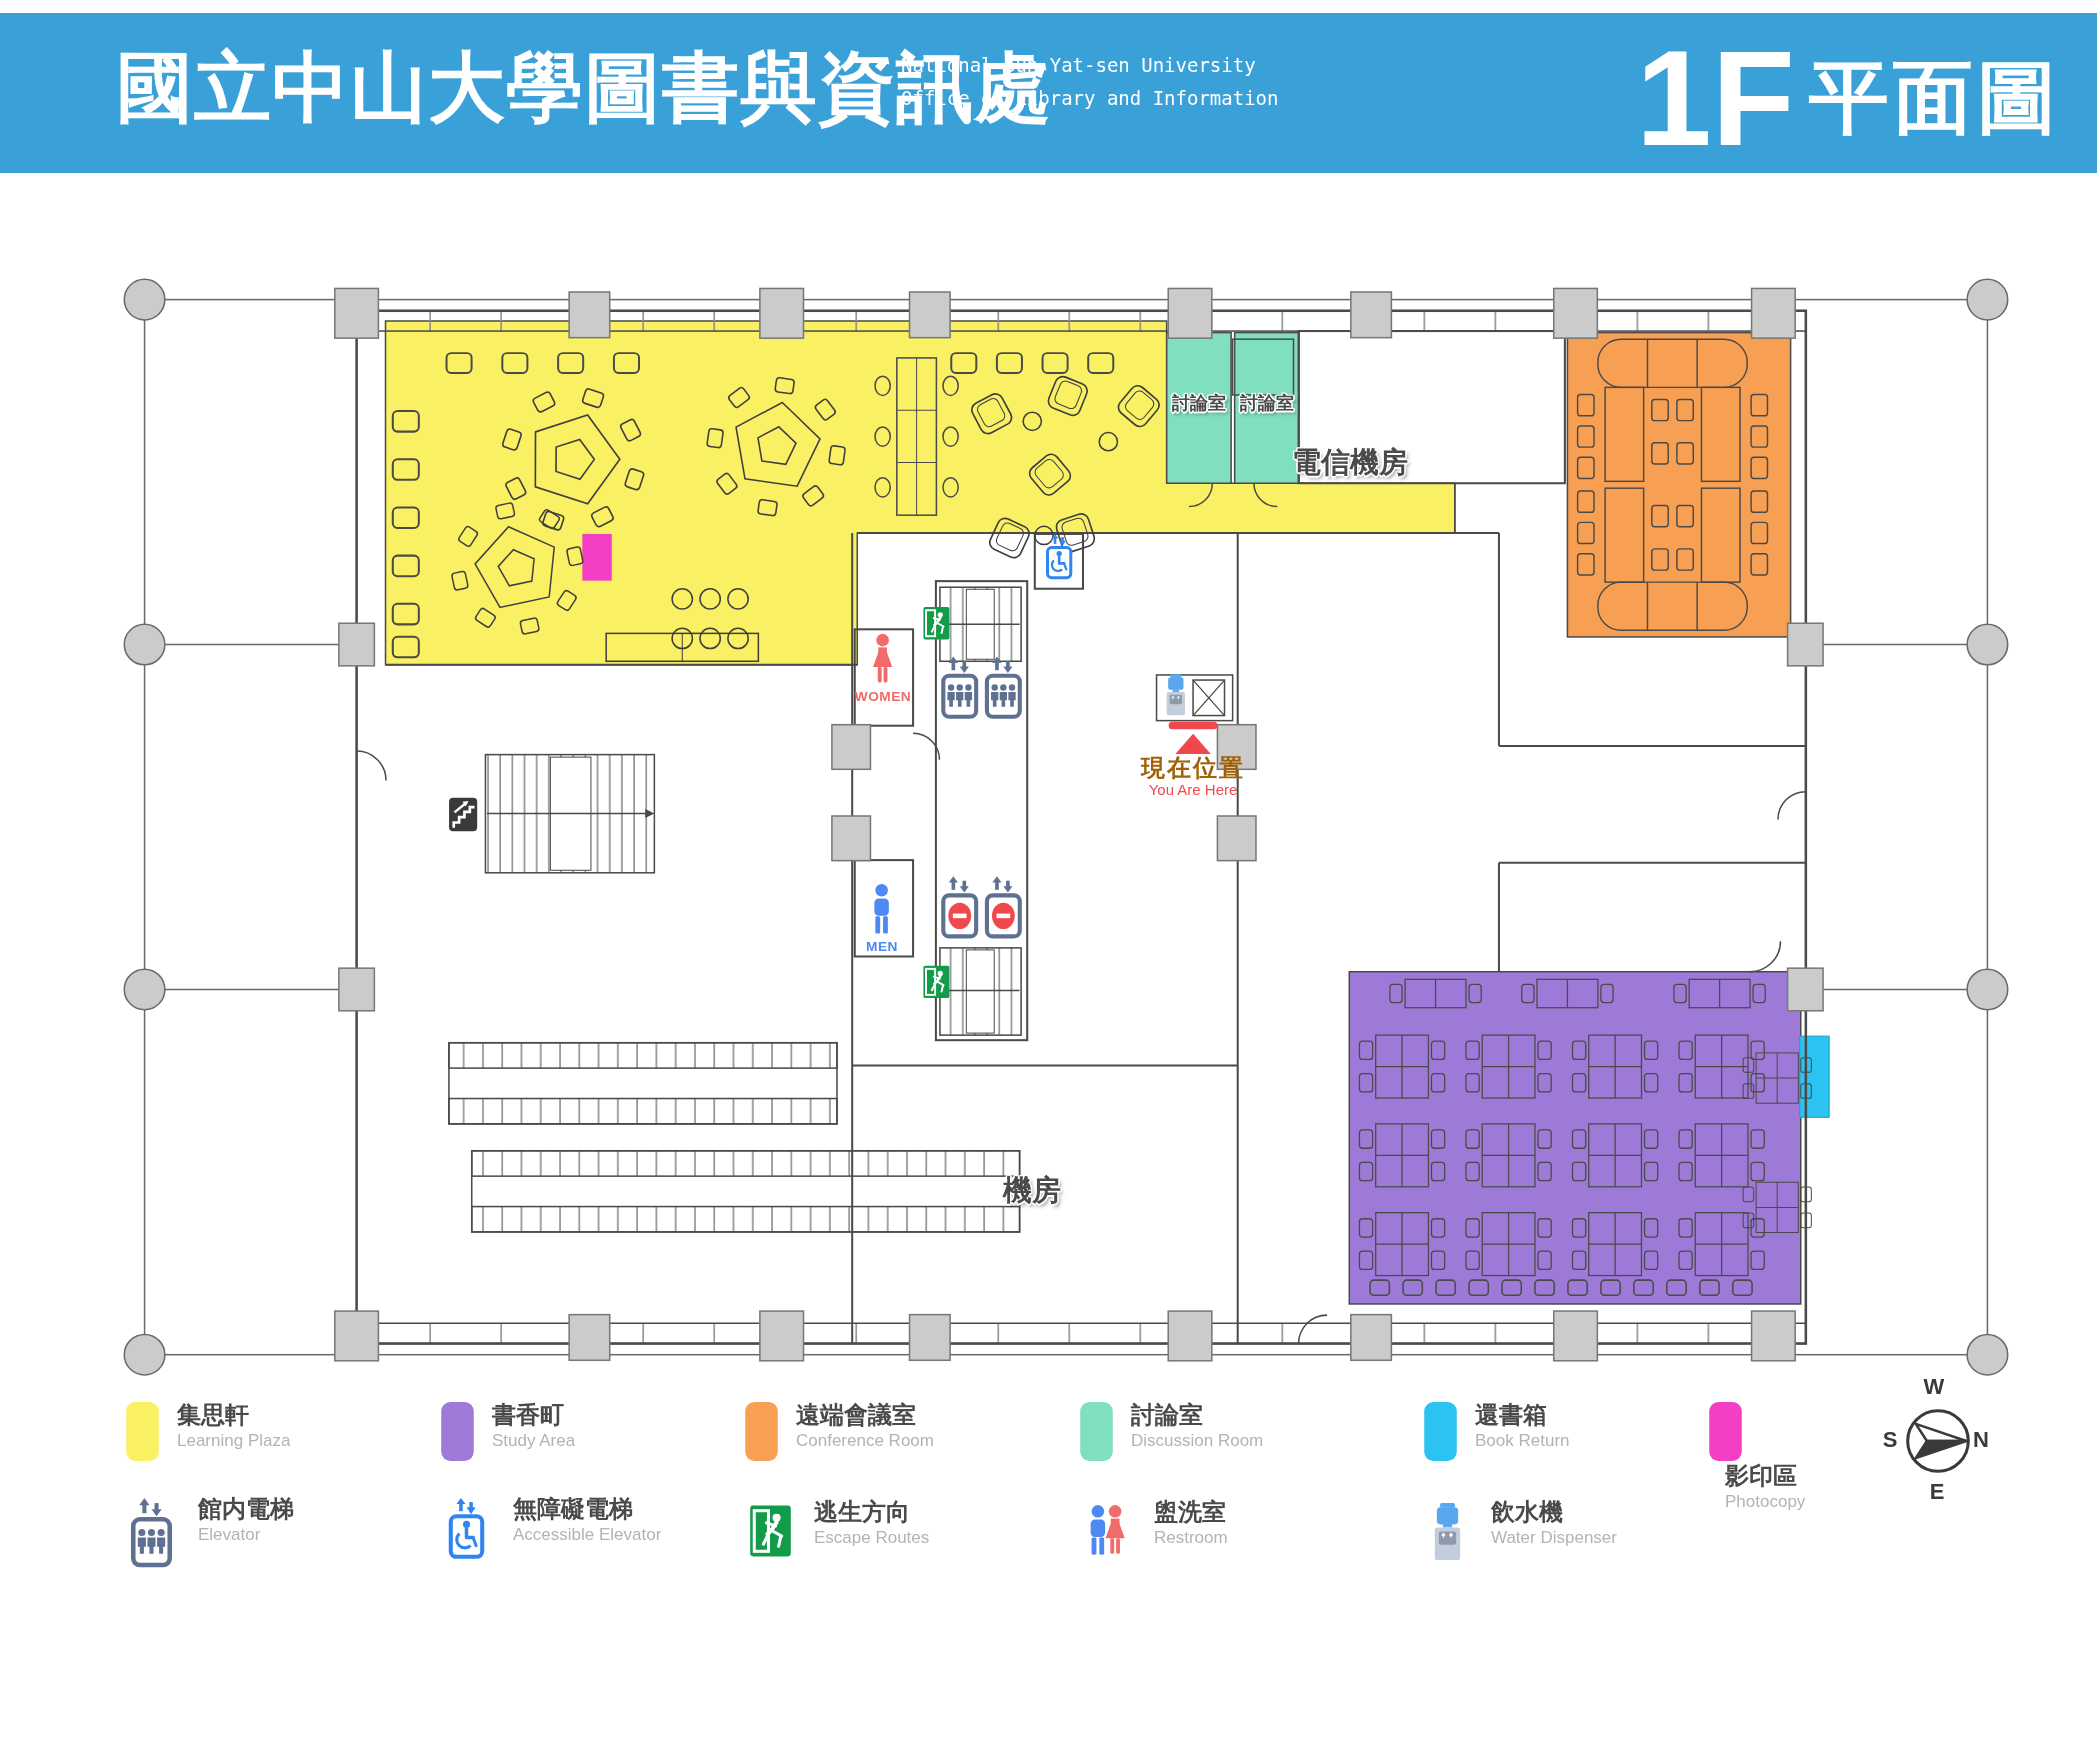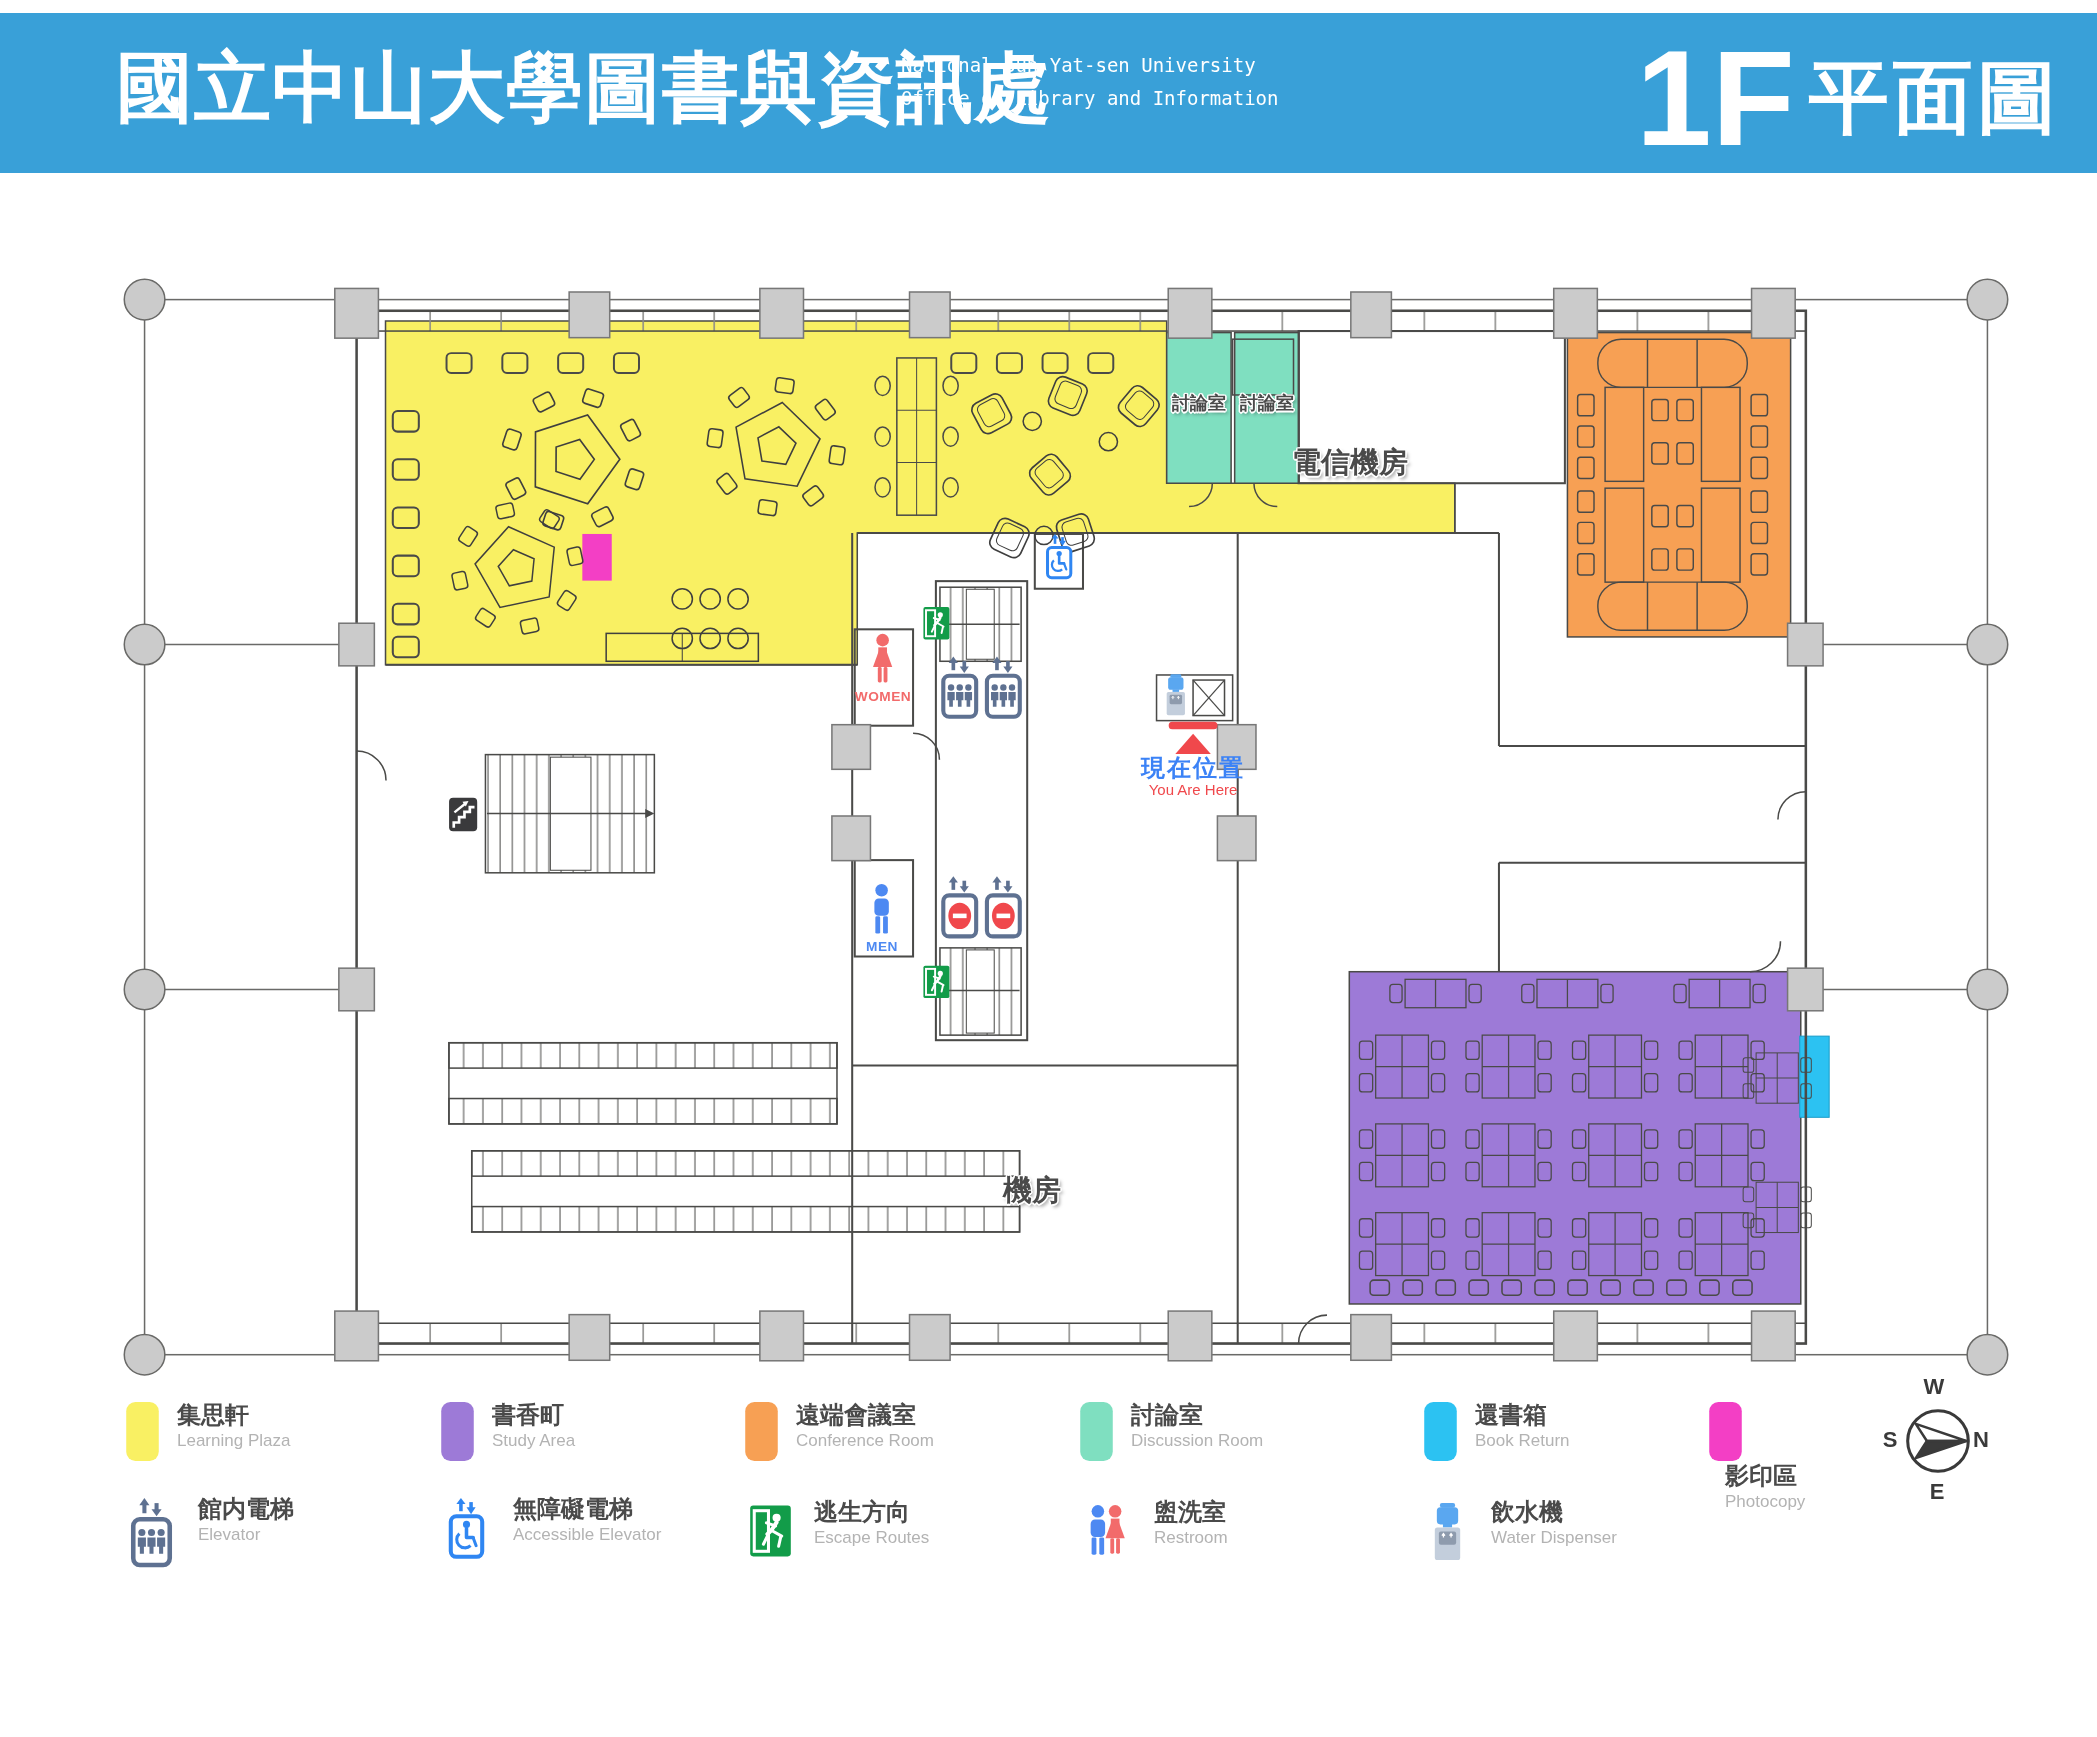--- a/index.html
+++ b/index.html
@@ -23,21 +23,21 @@
   
   .plan-label{position:absolute;transform:translate(-50%,-50%);color:#4A4A4A;
       font-weight:bold;white-space:nowrap;
       text-shadow:-1.5px 0 0 #fff,1.5px 0 0 #fff,0 -1.5px 0 #fff,0 1.5px 0 #fff,
                   -1px -1px 0 #fff,1px 1px 0 #fff,-1px 1px 0 #fff,1px -1px 0 #fff,
                   2.5px 3px 3.6px rgba(0,0,0,.38);}
   .lab-room{font-size:18px;}
   .lab-big{font-size:29px;}
   .lab-women{font-size:13.7px;color:#F26B6B;text-shadow:none;letter-spacing:0.5px;}
   .lab-men{font-size:13.7px;color:#4D89F2;text-shadow:none;letter-spacing:0.5px;}
-  .lab-here-zh{font-size:24px;color:#3b82f6;text-shadow:none;letter-spacing:2px;font-family:Liberation Mono, monospace;}
+  .lab-here-zh{font-size:24px;color:#a16207;text-shadow:none;letter-spacing:2px;font-family:Liberation Mono, monospace;}
   .lab-here-en{font-size:15px;color:#F0484C;text-shadow:none;font-weight:normal;}
 
   
   .legend-item{position:absolute;display:flex;align-items:flex-start;justify-content:flex-end;}
   .legend-text{margin-left:17px;}
   .legend-zh{font-size:24px;font-weight:bold;color:#4A4A4A;line-height:28px;}
   .legend-en{font-size:17px;color:#B3B3B3;line-height:23px;}
   .swatch-svg{display:block;}
   .licon{display:block;}
   .compass-wrap{position:absolute;left:1890px;top:1393px;width:96px;height:96px;}

